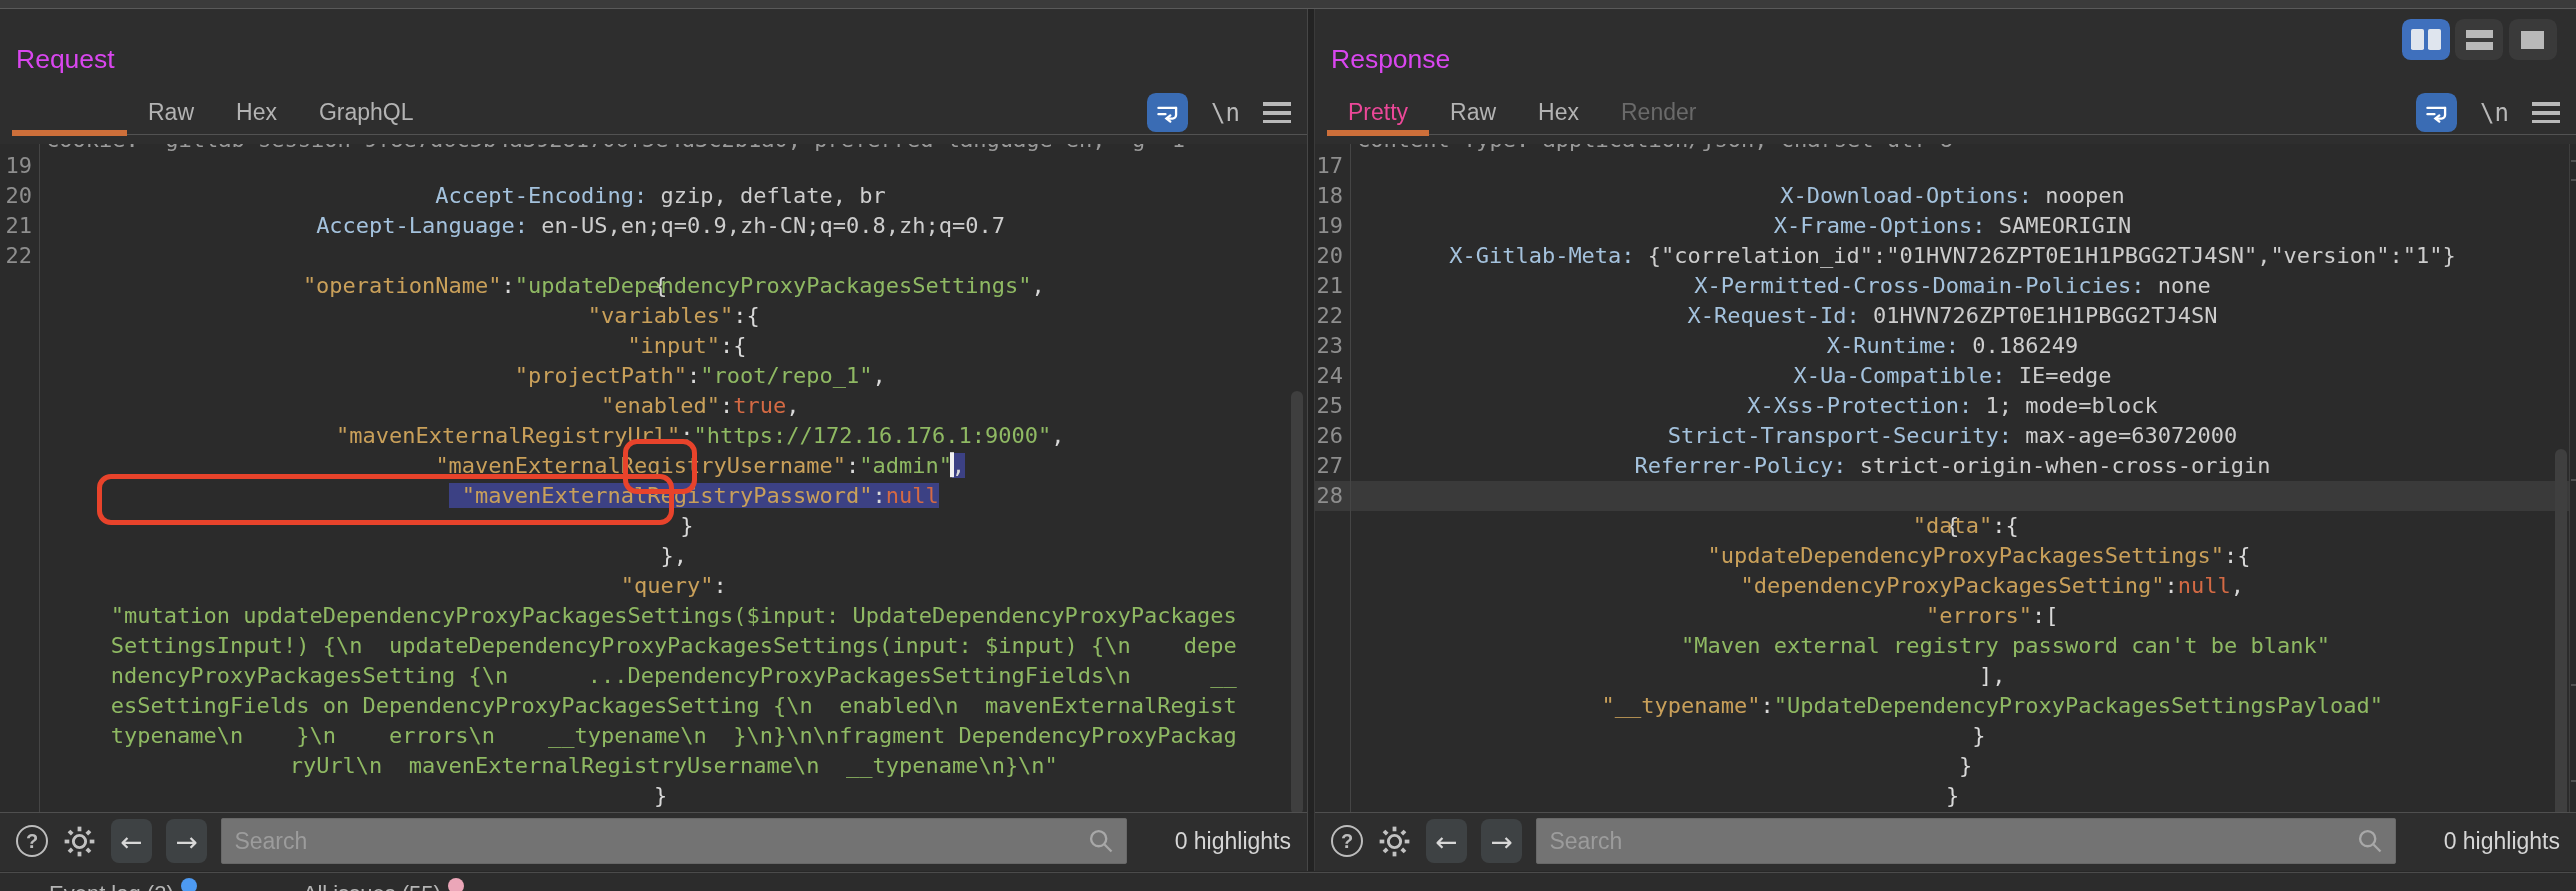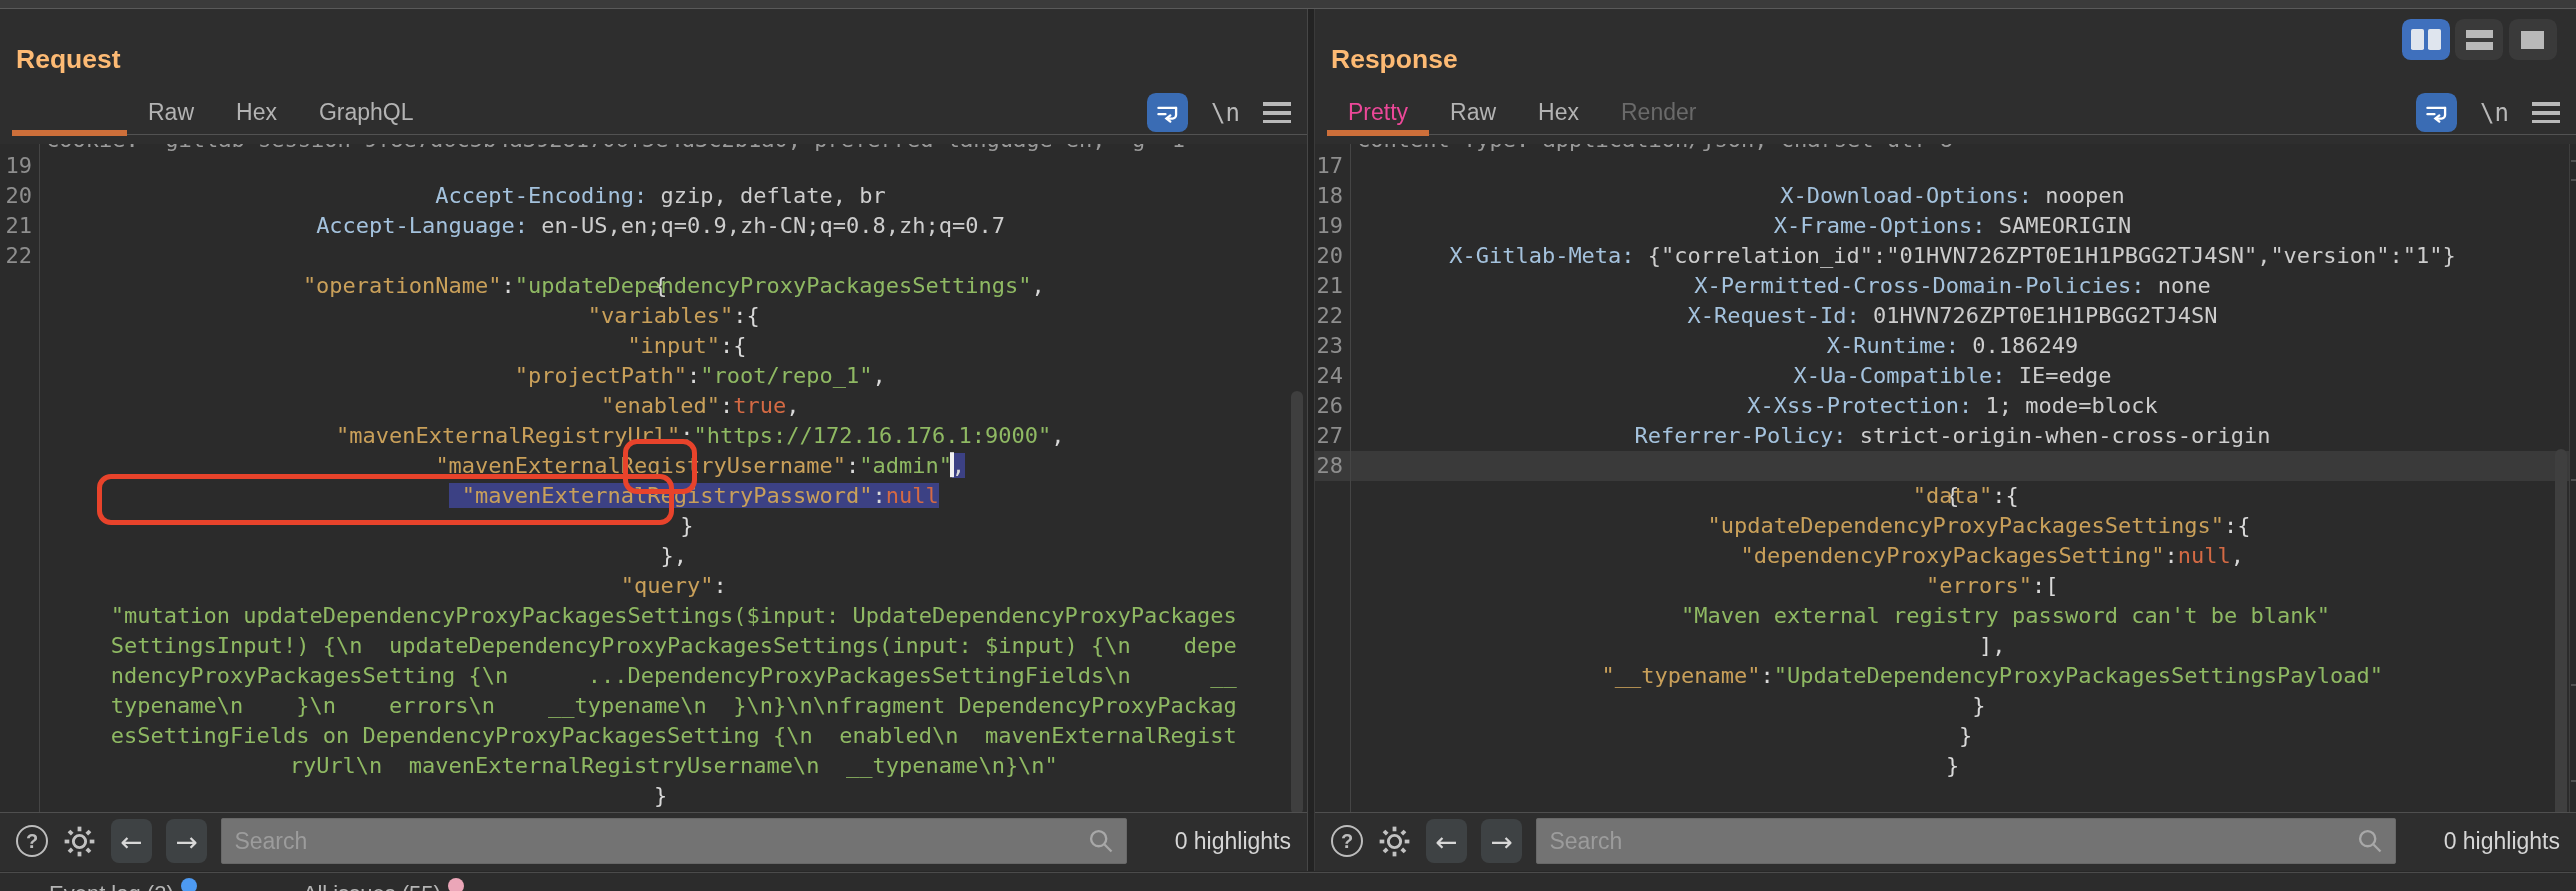--- a/index.html
+++ b/index.html
@@ -7,21 +7,21 @@
   body { background:#282828; font-family:"Liberation Sans", sans-serif; position:relative; }
 
   .top-strip { height:8.8px; background:#3b3b3b; border-bottom:0.9px solid #5a5a5a; }
 
   .main { display:flex; height:862px; }
   .panel { background:#2e2e2e; position:relative; }
   .panel.left { width:1307px; flex:none; }
   .divider { width:8px; flex:none; background:#232323; border-left:0.9px solid #474747; border-right:0.9px solid #3a3a3a; }
   .panel.right { flex:1; }
 
-  .panel-title { position:absolute; top:35px; left:16px; font-size:26.5px; font-weight:bold; color:#fdba74; }
+  .panel-title { position:absolute; top:35px; left:16px; font-size:26.5px; font-weight:normal; color:#d946ef; }
 
   .tab-row { position:absolute; top:82px; left:12px; right:0; height:44px; border-bottom:0.9px solid #525252; display:flex; align-items:stretch; }
   .tab { height:44px; line-height:42px; font-size:23px; color:#b3b3b3; padding:0 21px; position:relative; cursor:default; }
   .tab.selected { color:#ec4899; }
   .tab.selected::after { content:""; position:absolute; left:0; right:0; bottom:-0.9px; height:5.3px; background:#cd6f3a; }
   .tab.empty { width:115px; padding:0; }
   .tab.disabled { color:#6a6a6a; }
 
   .ed-tools { position:absolute; right:16px; top:0; height:44px; display:flex; align-items:center; gap:23px; }
   .wrap-btn { width:41px; height:39px; background:#3a6cb4; border-radius:8.8px; display:flex; align-items:center; justify-content:center; }
@@ -185,25 +185,25 @@
           <div class="row">
             <span class="ln"></span>
             <span class="code"><span class="p">  </span><span class="s">SettingsInput!) {\n  updateDependencyProxyPackagesSettings(input: $input) {\n    depe</span></span>
           </div>
           <div class="row">
             <span class="ln"></span>
             <span class="code"><span class="p">  </span><span class="s">ndencyProxyPackagesSetting {\n      ...DependencyProxyPackagesSettingFields\n      __</span></span>
           </div>
           <div class="row">
             <span class="ln"></span>
+            <span class="code"><span class="p">  </span><span class="s">esSettingFields on DependencyProxyPackagesSetting {\n  enabled\n  mavenExternalRegist</span></span>
+          </div>
+          <div class="row">
+            <span class="ln"></span>
             <span class="code"><span class="p">  </span><span class="s">typename\n    }\n    errors\n    __typename\n  }\n}\n\nfragment DependencyProxyPackag</span></span>
-          </div>
-          <div class="row">
-            <span class="ln"></span>
-            <span class="code"><span class="p">  </span><span class="s">esSettingFields on DependencyProxyPackagesSetting {\n  enabled\n  mavenExternalRegist</span></span>
           </div>
           <div class="row">
             <span class="ln"></span>
             <span class="code"><span class="p">  </span><span class="s">ryUrl\n  mavenExternalRegistryUsername\n  __typename\n}\n"</span></span>
           </div>
           <div class="row">
             <span class="ln"></span>
             <span class="code"><span class="p">}</span></span>
           </div>
         </div>
@@ -320,20 +320,24 @@
           </div>
           <div class="row">
             <span class="ln">23</span>
             <span class="code"><span class="hn">X-Ua-Compatible:</span><span class="hv"> IE=edge</span></span>
           </div>
           <div class="row">
             <span class="ln">24</span>
             <span class="code"><span class="hn">X-Xss-Protection:</span><span class="hv"> 1; mode=block</span></span>
           </div>
           <div class="row">
+            <span class="ln">25</span>
+            <span class="code"><span class="hn">Strict-Transport-Security:</span><span class="hv"> max-age=63072000</span></span>
+          </div>
+          <div class="row">
             <span class="ln">26</span>
             <span class="code"><span class="hn">Referrer-Policy:</span><span class="hv"> strict-origin-when-cross-origin</span></span>
           </div>
           <div class="row">
             <span class="ln">27</span>
             <span class="code"></span>
           </div>
           <div class="row hl">
             <span class="ln">28</span>
             <span class="code"><span class="p">{</span></span>

